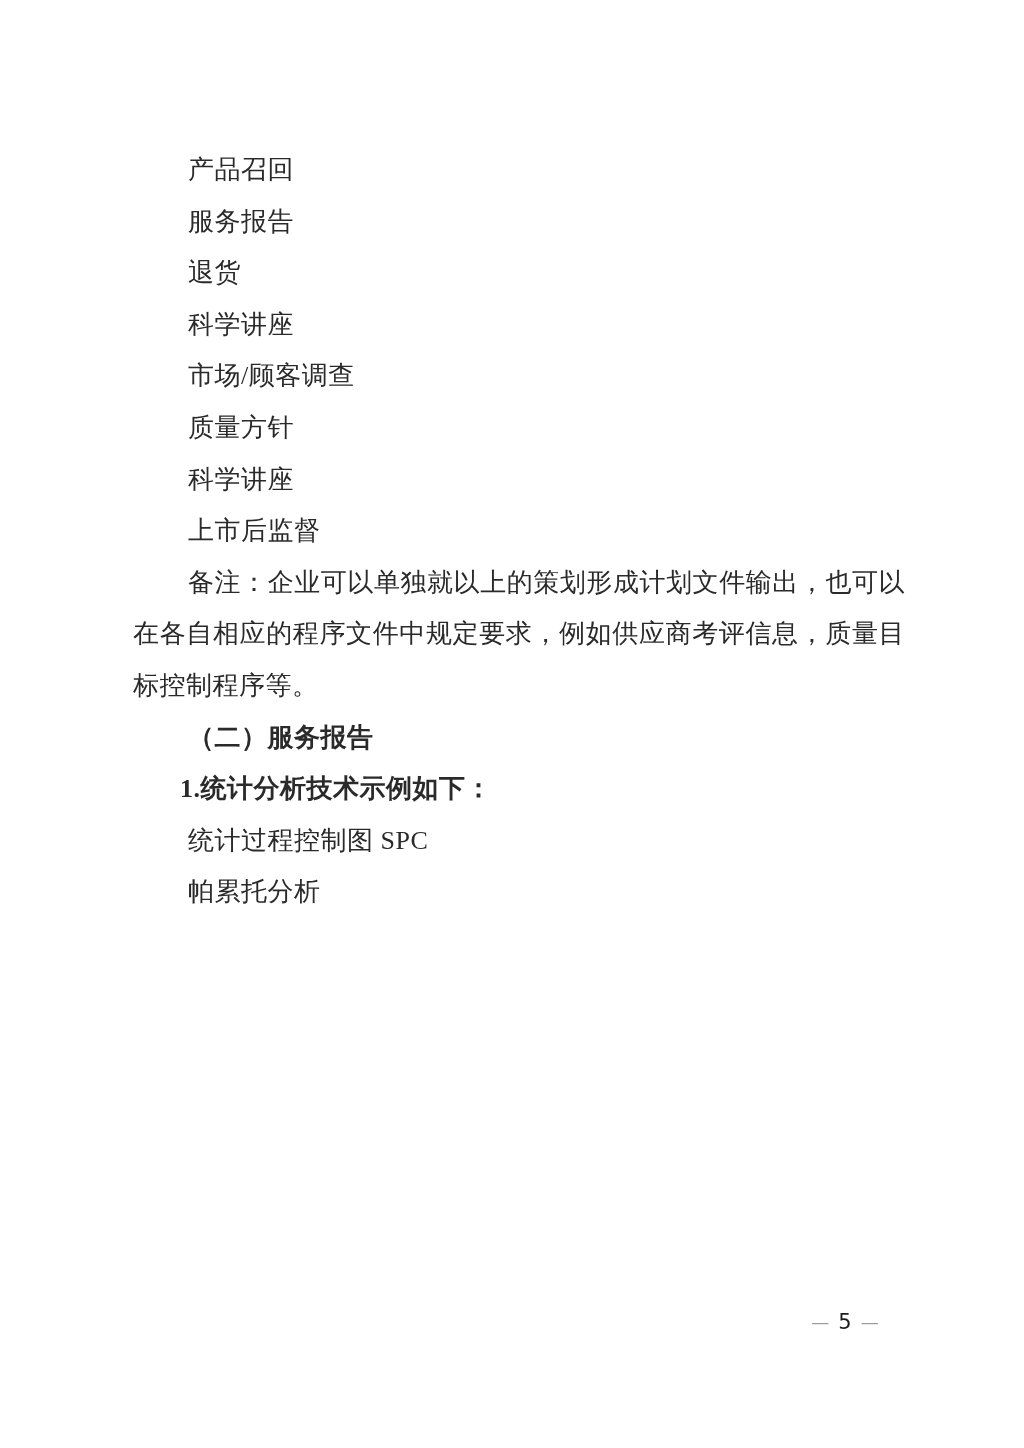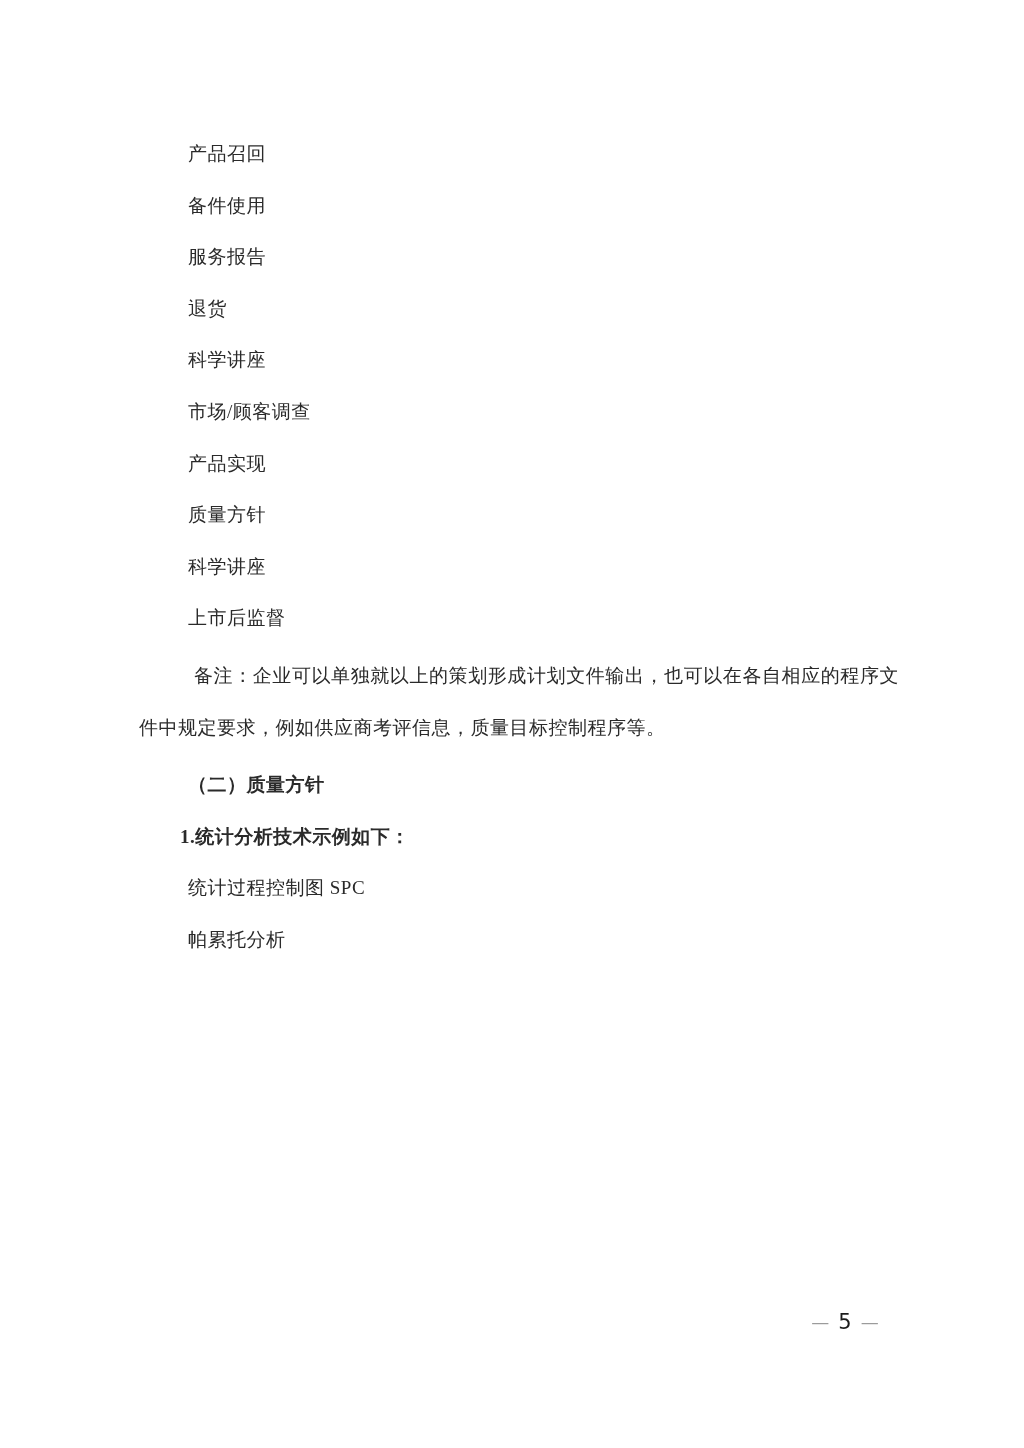--- a/index.html
+++ b/index.html
@@ -12,38 +12,38 @@
     width: 1024px;
     height: 1448px;
     background: #ffffff;
     overflow: hidden;
     font-family: "Liberation Serif", "DejaVu Serif", serif;
     color: #2a2a2a;
   }
   .content {
     position: absolute;
     left: 133px;
-    top: 128px;
+    top: 144px;
     width: 772px;
-    font-size: 19px;
+    font-size: 26px;
     line-height: 51.6px;
     letter-spacing: 0.5px;
   }
   .line {
     white-space: nowrap;
   }
   .indent-2 {
     padding-left: 55px;
   }
   .indent-num {
     padding-left: 47px;
     font-weight: bold;
   }
   .para {
-    margin: 6px;
+    margin: 0;
     text-align: justify;
     text-indent: 55px;
   }
   .heading {
     font-weight: bold;
     padding-left: 55px;
   }
   .pager {
     position: absolute;
     top: 1310px;
@@ -65,33 +65,31 @@
     color: #1c1c1c;
   }
 </style>
 </head>
 <body>
 
 <div class="page">
   <div class="content">
 
     <div class="line indent-2">产品召回</div>
-    <div class="line indent-2">备件使用</div>
     <div class="line indent-2">服务报告</div>
     <div class="line indent-2">退货</div>
     <div class="line indent-2">科学讲座</div>
     <div class="line indent-2">市场/顾客调查</div>
-    <div class="line indent-2">产品实现</div>
     <div class="line indent-2">质量方针</div>
     <div class="line indent-2">科学讲座</div>
     <div class="line indent-2">上市后监督</div>
 
     <p class="para">备注：企业可以单独就以上的策划形成计划文件输出，也可以在各自相应的程序文件中规定要求，例如供应商考评信息，质量目标控制程序等。</p>
 
-    <div class="heading">（二）质量方针</div>
+    <div class="heading">（二）服务报告</div>
 
 
     <div class="line indent-num">1.统计分析技术示例如下：</div>
 
     <div class="line indent-2">统计过程控制图 SPC</div>
     <div class="line indent-2">帕累托分析</div>
 
   </div>
 
   <div class="pager">

